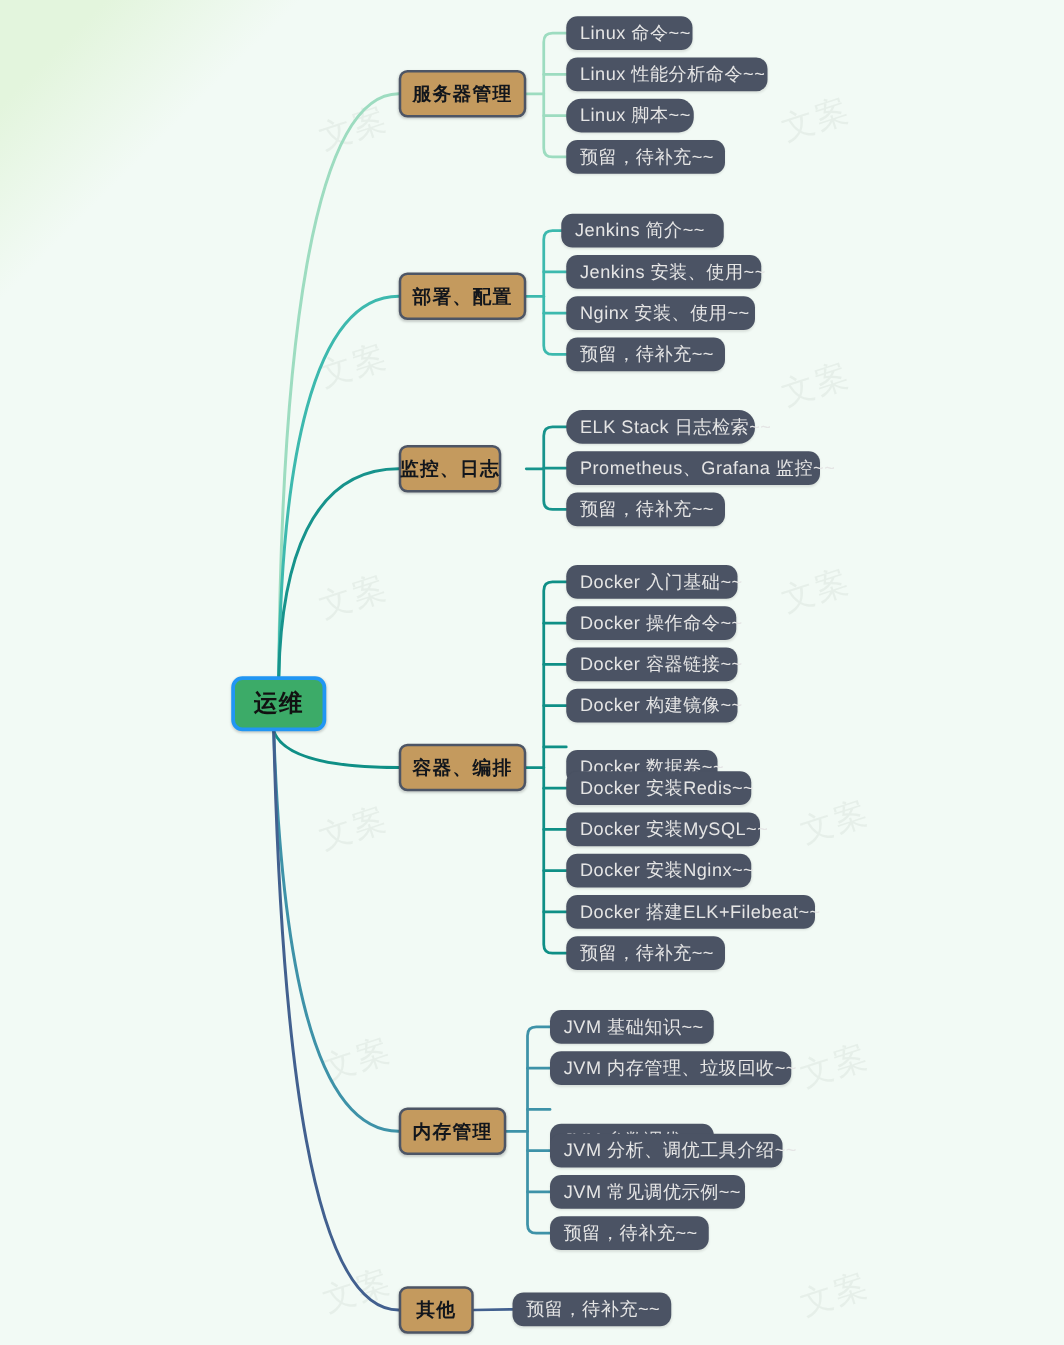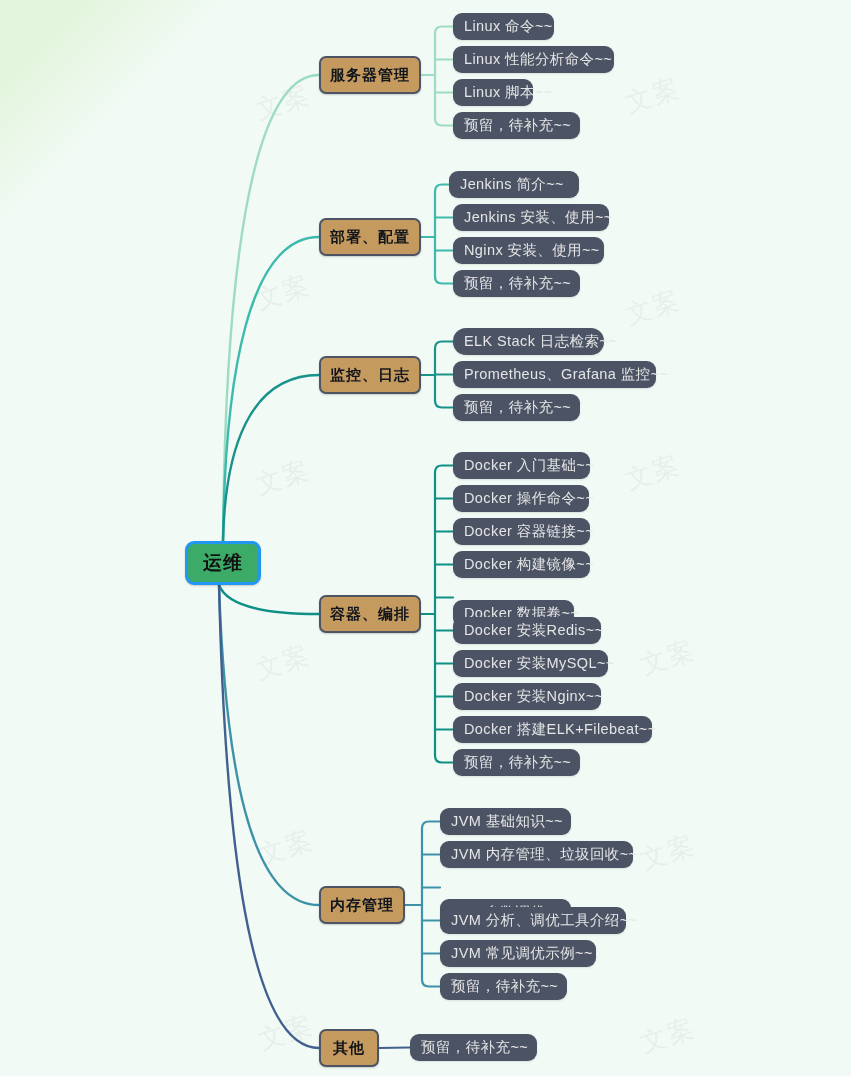--- a/index.html
+++ b/index.html
@@ -142,28 +142,28 @@
       <path d="M 422 953.5 L 440 953.5" fill="none" stroke="#3e92a8" stroke-width="2.2" stroke-linecap="round" stroke-linejoin="round"></path>
       <path d="M 219 585 C 225 839.6500000000001, 249 1048, 319 1048" fill="none" stroke="#42608f" stroke-width="2.4" stroke-linecap="round" stroke-linejoin="round"></path>
       <path d="M 379 1048 L 410 1047.5" fill="none" stroke="#42608f" stroke-width="2.2" stroke-linecap="round" stroke-linejoin="round"></path>
     </svg>
 
   <div id="nodes">
       <div class="node node-root" style="left: 185px; top: 541px; width: 76px; height: 44px;">运维</div>
       <div class="node node-branch" style="left: 319px; top: 56px; width: 102px; height: 38px;">服务器管理</div>
       <div class="node node-leaf" style="left: 453px; top: 13px; width: 101px; height: 27px;">Linux 命令~~</div>
       <div class="node node-leaf" style="left: 453px; top: 46px; width: 161px; height: 27px;">Linux 性能分析命令~~</div>
-      <div class="node node-leaf" style="left: 453px; top: 79px; width: 80px; height: 27px;">Linux 脚本~~</div>
+      <div class="node node-leaf" style="left: 453px; top: 79px; width: 102px; height: 27px; border-radius: 12px;">Linux 脚本~~</div>
       <div class="node node-leaf" style="left: 453px; top: 112px; width: 127px; height: 27px;">预留，待补充~~</div>
       <div class="node node-branch" style="left: 319px; top: 218px; width: 102px; height: 38px;">部署、配置</div>
       <div class="node node-leaf" style="left: 449px; top: 171px; width: 130px; height: 27px;">Jenkins 简介~~</div>
       <div class="node node-leaf" style="left: 453px; top: 204px; width: 156px; height: 27px;">Jenkins 安装、使用~~</div>
       <div class="node node-leaf" style="left: 453px; top: 237px; width: 151px; height: 27px;">Nginx 安装、使用~~</div>
       <div class="node node-leaf" style="left: 453px; top: 270px; width: 127px; height: 27px;">预留，待补充~~</div>
-      <div class="node node-branch" style="left: 319px; top: 356px; width: 102px; height: 38px;">监控、日志</div>
+      <div class="node node-branch" style="left: 319px; top: 356px; width: 82px; height: 38px;">监控、日志</div>
       <div class="node node-leaf" style="left: 453px; top: 328px; width: 151px; height: 27px; border-radius: 13px;">ELK Stack 日志检索~~</div>
       <div class="node node-leaf" style="left: 453px; top: 361px; width: 203px; height: 27px;">Prometheus、Grafana 监控~~</div>
       <div class="node node-leaf" style="left: 453px; top: 394px; width: 127px; height: 27px;">预留，待补充~~</div>
       <div class="node node-branch" style="left: 319px; top: 595px; width: 102px; height: 38px;">容器、编排</div>
       <div class="node node-leaf" style="left: 453px; top: 452px; width: 137px; height: 27px;">Docker 入门基础~~</div>
       <div class="node node-leaf" style="left: 453px; top: 485px; width: 136px; height: 27px;">Docker 操作命令~~</div>
       <div class="node node-leaf" style="left: 453px; top: 518px; width: 137px; height: 27px;">Docker 容器链接~~</div>
       <div class="node node-leaf" style="left: 453px; top: 551px; width: 137px; height: 27px;">Docker 构建镜像~~</div>
       <div class="node node-leaf" style="left: 453px; top: 584px; width: 121px; height: 27px; margin-top: 16px;">Docker 数据卷~~</div>
       <div class="node node-leaf" style="left: 453px; top: 617px; width: 148px; height: 27px;">Docker 安装Redis~~</div>

